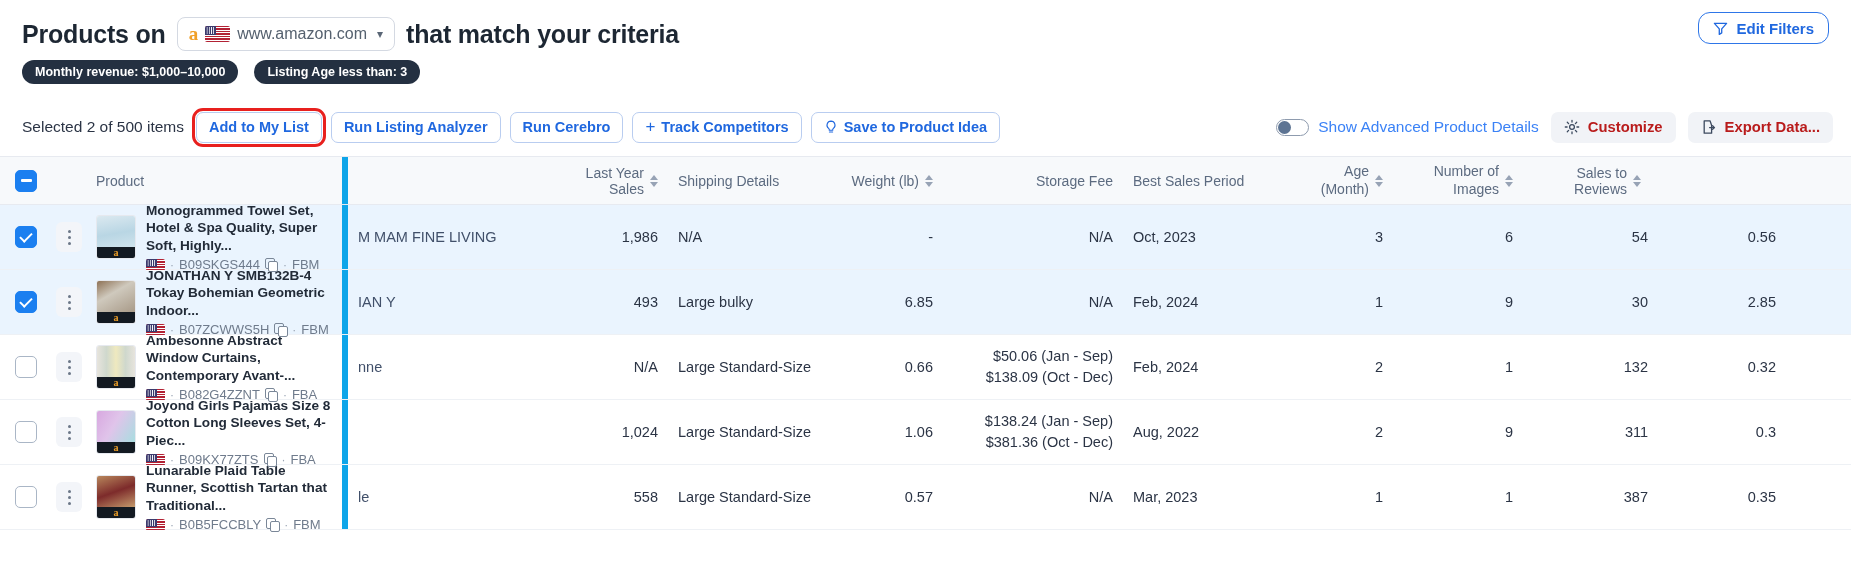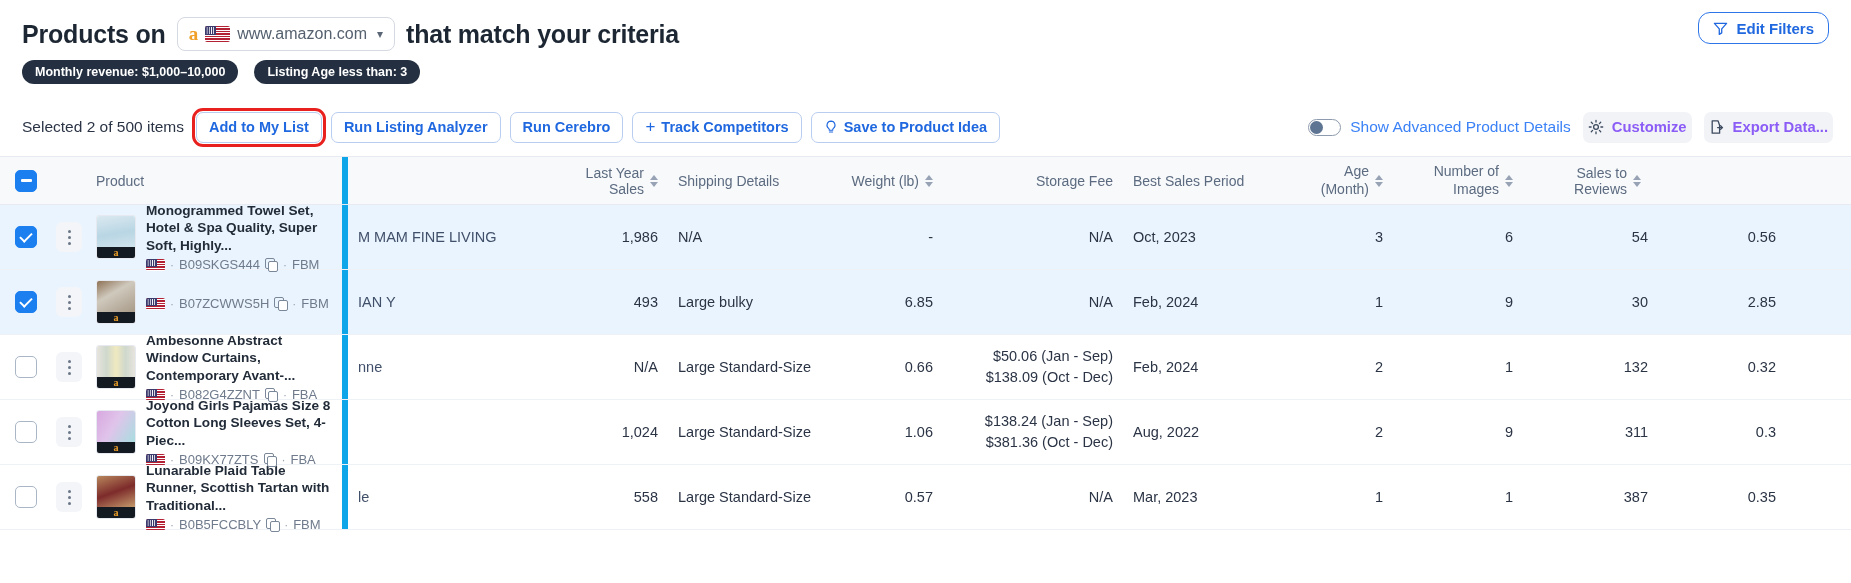--- a/index.html
+++ b/index.html
@@ -103,22 +103,22 @@
   }
   .toggle .knob {
     position: absolute; left: 1px; top: 1px;
     width: 13px; height: 13px; border-radius: 50%;
     background: #5d7493;
   }
   .toggle-label { font-size: 15.5px; color: #3b82f6; white-space: nowrap; }
   .flat-btn {
     display: inline-flex; align-items: center; gap: 8px;
     background: #f1f3f7; border: none; border-radius: 7px;
-    height: 31px; padding: 0 5px;
-    font-size: 14.8px; font-weight: 600; color: #8b5cf6;
+    height: 31px; padding: 0 13px;
+    font-size: 14.8px; font-weight: 600; color: #b91c1c;
     white-space: nowrap; cursor: pointer;
   }
 
   
   .table { width: 1851px; border-top: 1px solid #e7eaf0; }
   .thead {
     display: flex; align-items: stretch; height: 48px;
     background: #f7f9fb; border-bottom: 1px solid #e7eaf0;
   }
   .trow {
@@ -448,21 +448,21 @@
             </span>
           </div>
           <div class="c col-product">
             <div class="prod-cell">
               <span class="thumb">
                 <span class="img" style="background:linear-gradient(150deg,#8e7256 0%,#cfc9bd 40%,#a89a88 100%)"></span>
                 <span class="amzbar">
                   <span>a</span>
                 </span>
               </span>
-              <span class="prod-info"><span class="prod-meta">
+              <span class="prod-info"><span class="prod-title">JONATHAN Y SMB132B-4 Tokay Bohemian Geometric Indoor...</span><span class="prod-meta">
                   <span class="flag">
                     <span class="stripes"></span>
                     <span class="canton"></span>
                   </span>
                   <span class="dot">·</span>
                   <span>B07ZCWWS5H</span>
                   <span class="copy-ico"></span>
                   <span class="dot">·</span>
                   <span>FBM</span>
                 </span></span>
@@ -643,21 +643,21 @@
             </span>
           </div>
           <div class="c col-product">
             <div class="prod-cell">
               <span class="thumb">
                 <span class="img" style="background:linear-gradient(160deg,#b8875c 0%,#7d2b2b 50%,#c49a6c 100%)"></span>
                 <span class="amzbar">
                   <span>a</span>
                 </span>
               </span>
-              <span class="prod-info"><span class="prod-title">Lunarable Plaid Table Runner, Scottish Tartan with Traditional...</span><span class="prod-meta">
+              <span class="prod-info"><span class="prod-title">Lunarable Plaid Table Runner, Scottish Tartan that Traditional...</span><span class="prod-meta">
                   <span class="flag">
                     <span class="stripes"></span>
                     <span class="canton"></span>
                   </span>
                   <span class="dot">·</span>
                   <span>B0B5FCCBLY</span>
                   <span class="copy-ico"></span>
                   <span class="dot">·</span>
                   <span>FBM</span>
                 </span></span>

